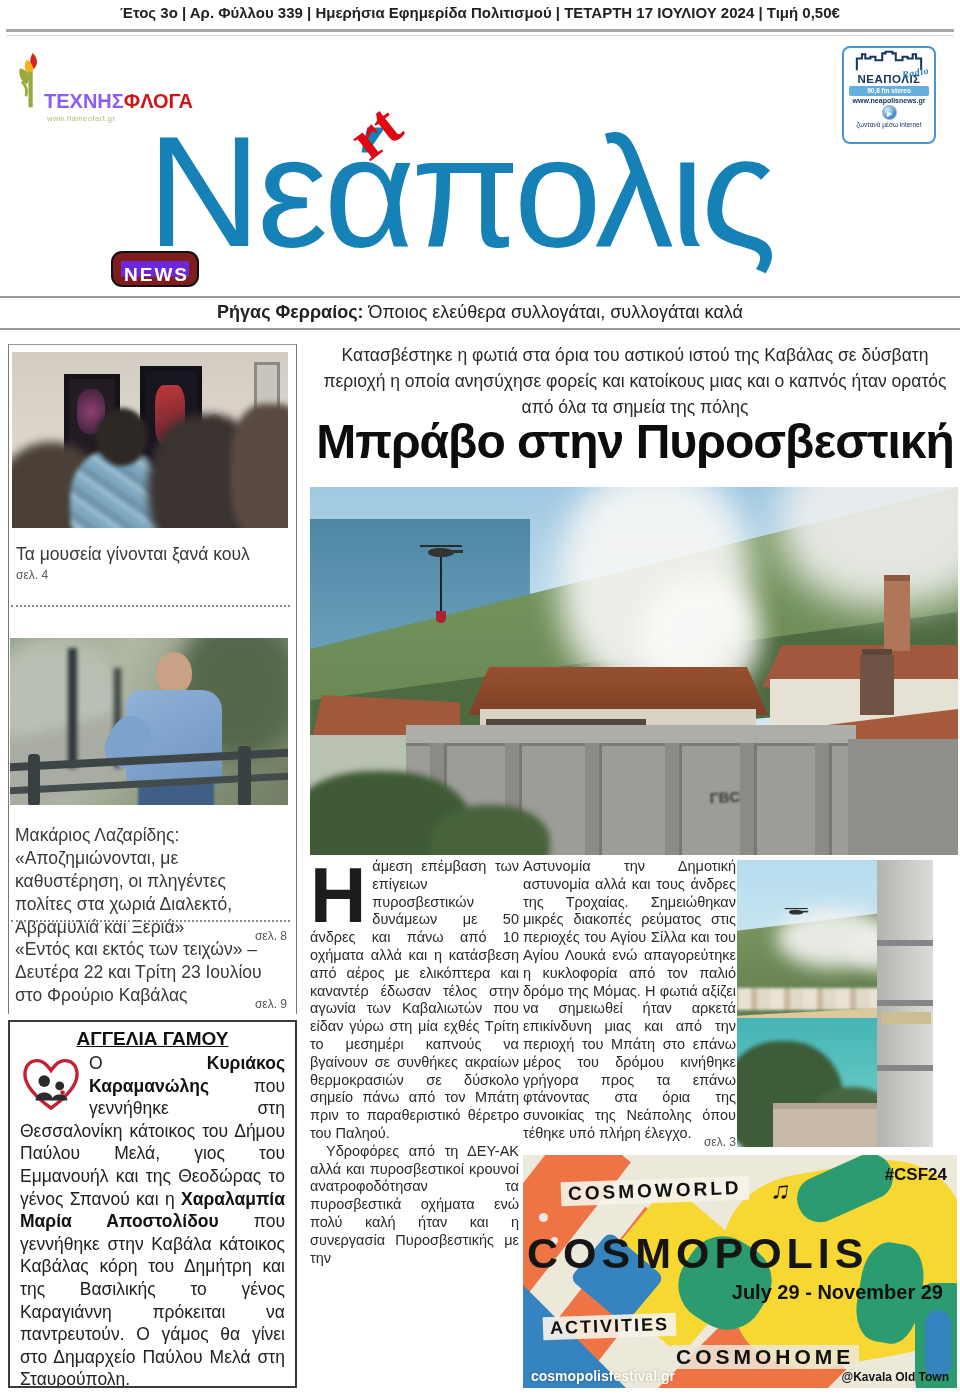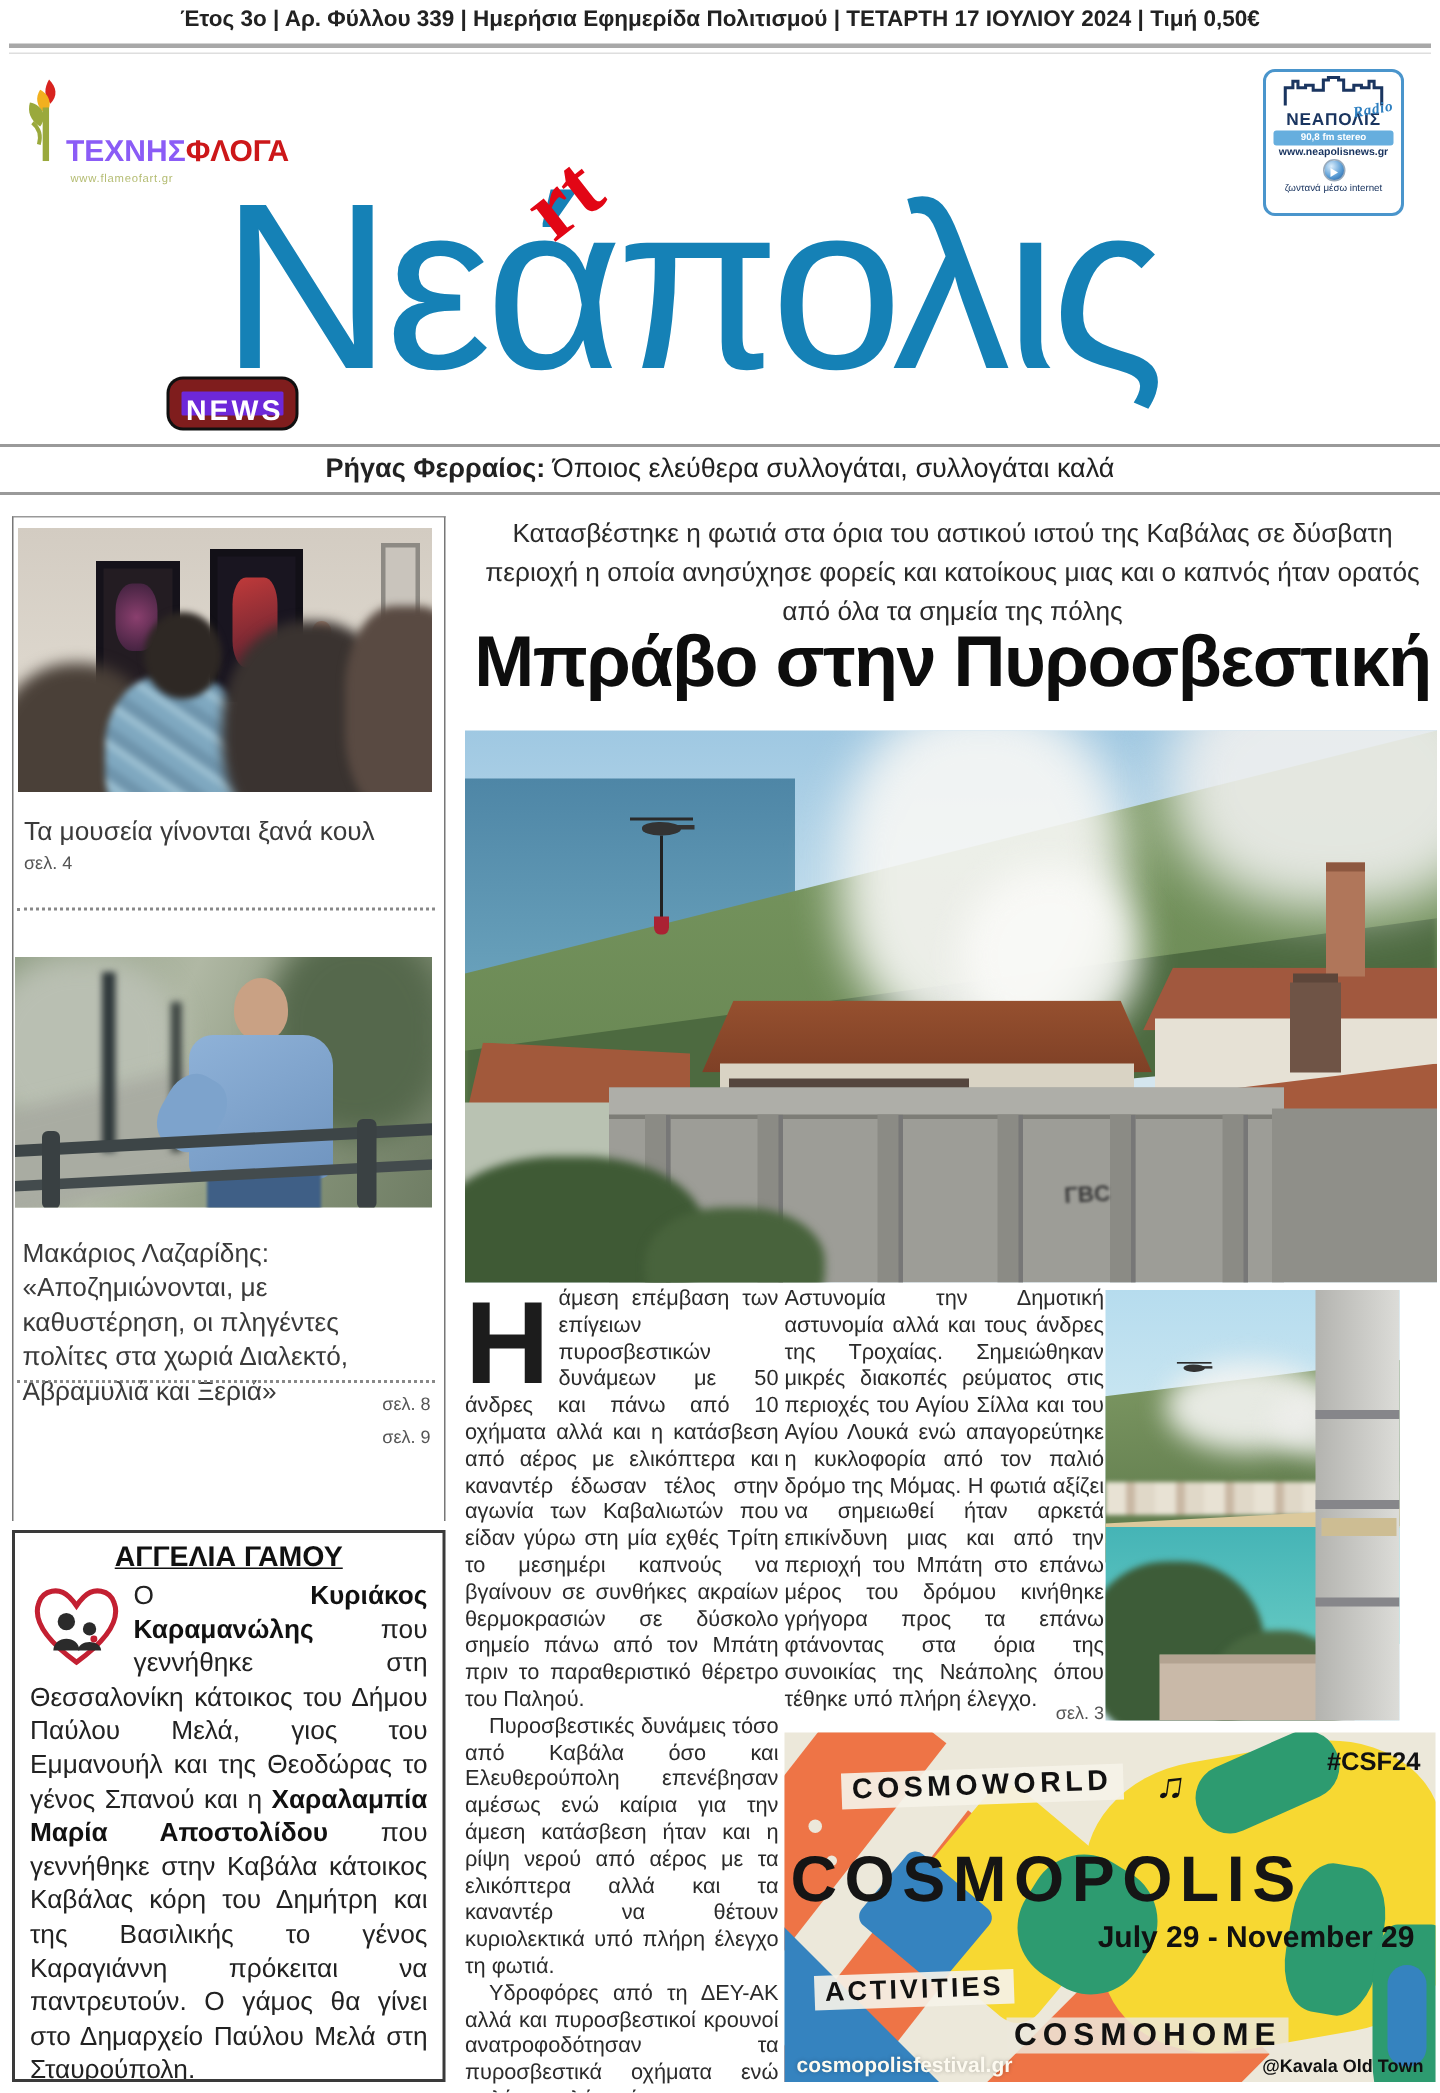--- a/index.html
+++ b/index.html
@@ -268,21 +268,21 @@
   <div class="arm"></div>
   <div class="jeans"></div>
   <div class="rail1"></div>
   <div class="rail2"></div>
   <div class="postA"></div>
   <div class="postB"></div>
 </div>
 
 <div class="abs teaser" style="left:15px; top:824px; width:272px;"><span>Μακάριος Λαζαρίδης: «Αποζημιώνονται, με καθυστέρηση, οι πληγέντες πολίτες στα χωριά Διαλεκτό, Αβραμυλιά και Ξεριά»</span><span class="pref">σελ. 8</span></div>
 <div class="abs dotted" style="left:11px; top:920px; width:279px;"></div>
-<div class="abs teaser" style="left:15px; top:938px; width:272px;"><span class="pref">σελ. 9</span></div>
+<div class="abs teaser" style="left:15px; top:938px; width:272px;"><span>«Εντός και εκτός των τειχών» – Δευτέρα 22 και Τρίτη 23 Ιουλίου στο Φρούριο Καβάλας</span><span class="pref">σελ. 9</span></div>
 
 <div class="abs wed-box">
   <div class="wed-head">ΑΓΓΕΛΙΑ ΓΑΜΟΥ</div>
   <span class="wed-heart">
     <svg viewBox="0 0 64 58" width="62" height="56">
       <path d="M32 54 C10 38 2 24 6 13 C9 4 20 2 27 9 C30 12 32 15 32 15 C32 15 34 12 37 9 C44 2 55 4 58 13 C62 24 54 38 32 54 Z" fill="none" stroke="#c32032" stroke-width="3.5"></path>
       <circle cx="25" cy="26" r="6" fill="#2b2b2b"></circle>
       <path d="M16 46 C16 35 34 35 34 46 Z" fill="#2b2b2b"></path>
       <circle cx="41" cy="31" r="4.6" fill="#2b2b2b"></circle>
       <path d="M33 46 C33 38 49 38 49 46 Z" fill="#2b2b2b"></path>
@@ -328,21 +328,20 @@
     <div class="rotor"></div>
       <div class="body"></div>
       <div class="tail"></div>
       <div class="cable"></div>
       <div class="bucket"></div>
   </div>
 </div>
 
 <div class="abs colA">
   <p><span class="dropcap">Η</span><span>άμεση επέμβαση των επίγειων πυροσβεστικών δυνάμεων με 50 άνδρες και πάνω από 10 οχήματα αλλά και η κατάσβεση από αέρος με ελικόπτερα και καναντέρ έδωσαν τέλος στην αγωνία των Καβαλιωτών που είδαν γύρω στη μία εχθές Τρίτη το μεσημέρι καπνούς να βγαίνουν σε συνθήκες ακραίων θερμοκρασιών σε δύσκολο σημείο πάνω από τον Μπάτη πριν το παραθεριστικό θέρετρο του Παληού.</span></p>
-  <p>Πυροσβεστικές δυνάμεις τόσο από Καβάλα όσο και Ελευθερούπολη επενέβησαν αμέσως ενώ καίρια για την άμεση κατάσβεση ήταν και η ρίψη νερού από αέρος με τα ελικόπτερα αλλά και τα καναντέρ να θέτουν κυριολεκτικά υπό πλήρη έλεγχο τη φωτιά.</p>
   <p>Υδροφόρες από τη ΔΕΥ-ΑΚ αλλά και πυροσβεστικοί κρουνοί ανατροφοδότησαν τα πυροσβεστικά οχήματα ενώ πολύ καλή ήταν και η συνεργασία Πυροσβεστικής με την</p>
 </div>
 
 <div class="abs colB">
   <p><span>Αστυνομία την Δημοτική αστυνομία αλλά και τους άνδρες της Τροχαίας. Σημειώθηκαν μικρές διακοπές ρεύματος στις περιοχές του Αγίου Σίλλα και του Αγίου Λουκά ενώ απαγορεύτηκε η κυκλοφορία από τον παλιό δρόμο της Μόμας. Η φωτιά αξίζει να σημειωθεί ήταν αρκετά επικίνδυνη μιας και από την περιοχή του Μπάτη στο επάνω μέρος του δρόμου κινήθηκε γρήγορα προς τα επάνω φτάνοντας στα όρια της συνοικίας της Νεάπολης όπου τέθηκε υπό πλήρη έλεγχο.</span><span class="pref">σελ. 3</span></p>
 </div>
 
 <div class="abs photo col-photo ph-bay">
   <div class="hill"></div>
   <div class="smoke1"></div>

